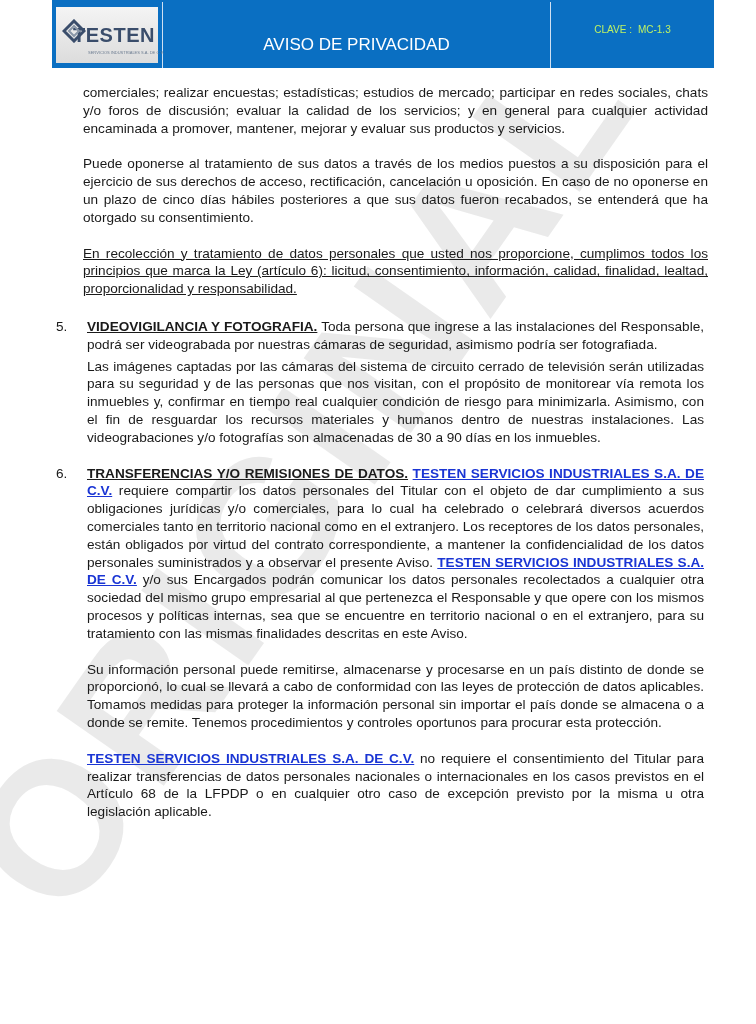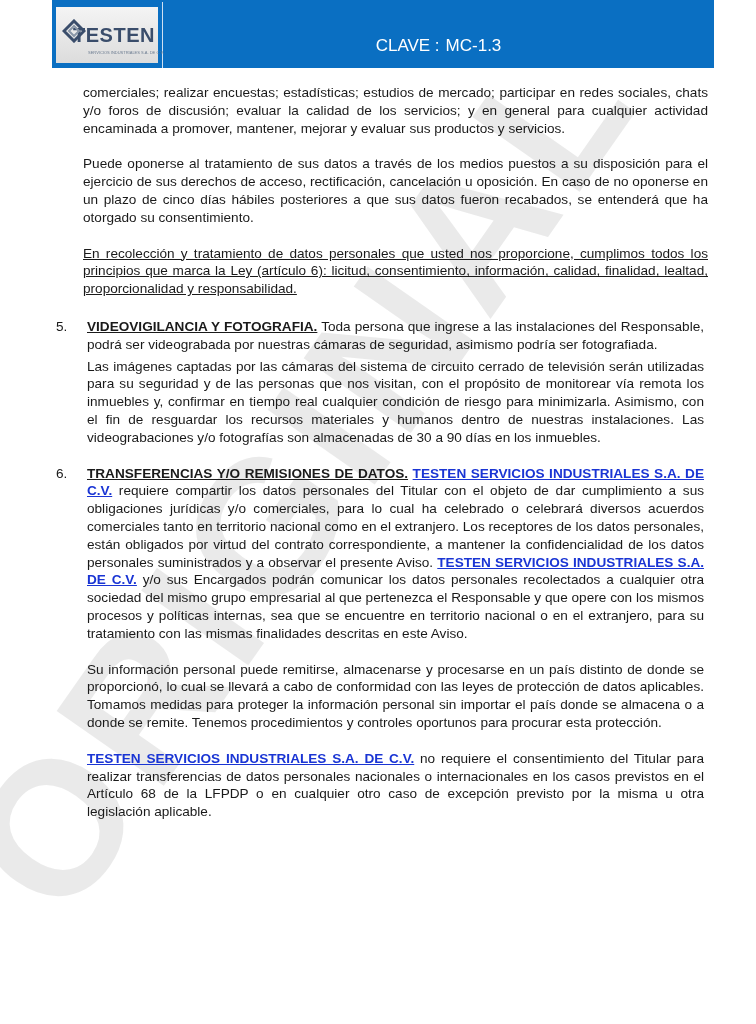--- a/index.html
+++ b/index.html
@@ -11,21 +11,21 @@
   .header { position:absolute; left:52px; top:0; width:662px; height:68px;
             background:#0a6fc2; display:flex; border-top:2px solid #0a6fc2; box-sizing:border-box; }
   .hcell { height:100%; display:flex; align-items:center; justify-content:center; box-sizing:border-box; }
   .logo-cell { width:111px; padding:5px 4px; border-right:1px solid #cfe0f2; }
   .logo-box { width:100%; height:100%; background:linear-gradient(180deg,#f4f4f4,#dcdcdc);
               display:flex; align-items:center; justify-content:center; position:relative; }
   .logo-text { font-weight:bold; font-size:20px; color:#3a4d6b; letter-spacing:0.5px; margin-left:14px; }
   .logo-sub { position:absolute; bottom:8px; left:32px; font-size:4px; color:#6b7b90; white-space:nowrap; }
   .logo-mark { position:absolute; left:6px; top:12px; width:24px; height:24px; }
   .title-cell { width:388px; border-right:1px solid #cfe0f2; color:#ffffff; font-size:17px; padding-top:20px; }
-  .clave-cell { flex:1; color:#ffffff; font-size:17px; align-items:center; padding-top:22px; }
+  .clave-cell { flex:1; color:#bef264; font-size:10px; align-items:flex-start; padding-top:22px; }
   .clave-cell span { margin:0 3px; }
 
   
   .watermark { position:absolute; left:40px; top:520px; transform:rotate(-55deg); transform-origin:center;
                font-weight:bold; font-size:190px; color:rgba(180,180,180,0.28); letter-spacing:10px;
                white-space:nowrap; pointer-events:none; width:900px; margin-left:-220px; margin-top:-110px;
                text-align:center; }
 
   
   .content { position:absolute; left:83px; top:84px; width:625px; font-size:13.6px; line-height:17.8px; }
@@ -45,20 +45,23 @@
     <div class="hcell logo-cell">
       <div class="logo-box">
         <svg class="logo-mark" viewBox="0 0 24 24">
           <path d="M12 2 L22 12 L12 22 L2 12 Z" fill="none" stroke="#3a4d6b" stroke-width="3"></path>
           <path d="M12 7 L17 12 L12 17 L7 12 Z" fill="none" stroke="#8a97a8" stroke-width="2"></path>
         </svg>
         <span class="logo-text">TESTEN</span>
         <span class="logo-sub">SERVICIOS INDUSTRIALES S.A. DE C.V.</span>
       </div>
     </div>
+    <div class="hcell title-cell">
+      <span>AVISO DE PRIVACIDAD</span>
+    </div>
     <div class="hcell clave-cell">
       <span>CLAVE :</span>
       <span>MC-1.3</span>
     </div>
   </div>
 
   <div class="watermark">ORIGINAL</div>
 
   <div class="content">
     <p class="para">comerciales; realizar encuestas; estadísticas; estudios de mercado; participar en redes sociales, chats y/o foros de discusión; evaluar la calidad de los servicios; y en general para cualquier actividad encaminada a promover, mantener, mejorar y evaluar sus productos y servicios.</p>

